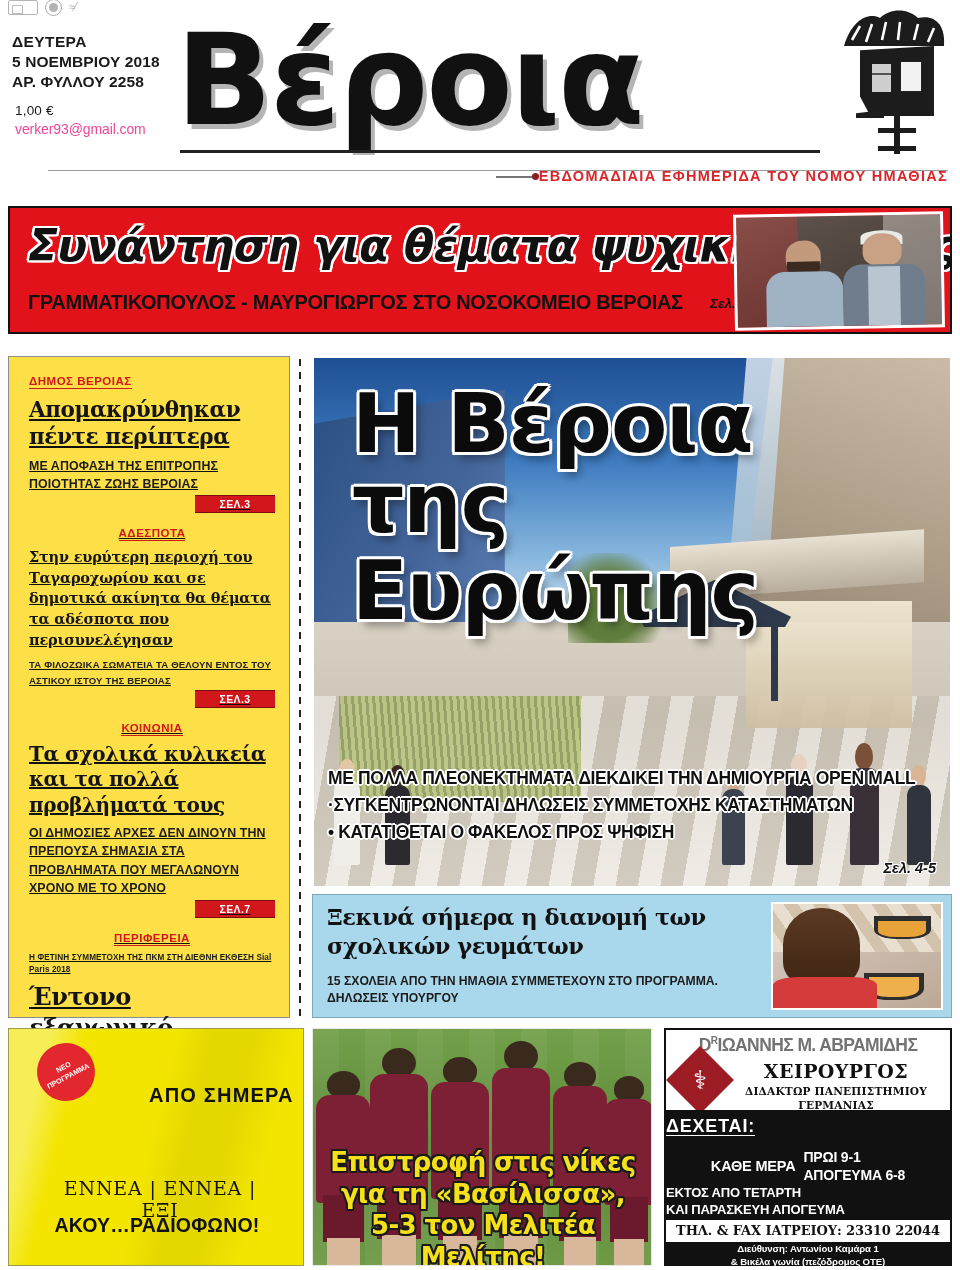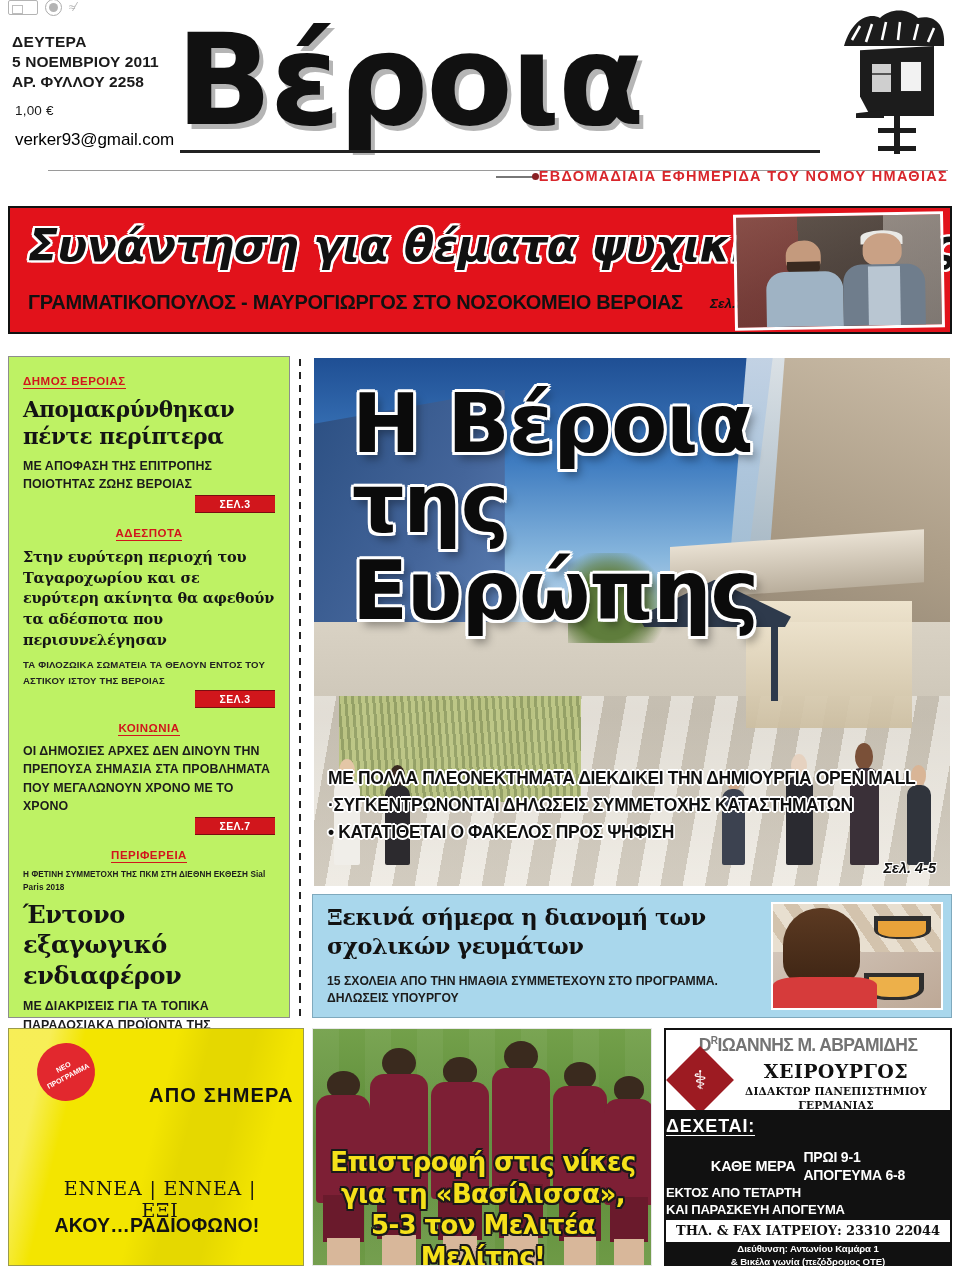--- a/index.html
+++ b/index.html
@@ -17,21 +17,21 @@
   .ci-card::after{ content:""; position:absolute; left:3px; top:4px; width:9px; height:7px; border:1px solid #888; }
   .ci-disc{ width:17px; height:17px; border-radius:50%; border:1.6px solid #666; position:relative; }
   .ci-disc::after{ content:""; position:absolute; left:3px; top:3px; width:9px; height:9px; border-radius:50%; background:#777; }
   .ci-scribble{ font-size:12px; color:#777; letter-spacing:-1px; }
 
   .mh-left{ position:absolute; left:12px; top:32px; width:165px; }
   .mh-day{ font-weight:700; font-size:15.5px; letter-spacing:.4px; color:#1a1a1a; line-height:1.28; }
   .mh-date{ font-weight:700; font-size:15.5px; letter-spacing:.1px; color:#1a1a1a; line-height:1.28; }
   .mh-issue{ font-weight:700; font-size:15.5px; letter-spacing:.1px; color:#1a1a1a; line-height:1.28; }
   .mh-price{ font-size:13.5px; color:#1a1a1a; margin-top:12px; padding-left:3px; letter-spacing:.2px; }
-  .mh-mail{ font-size:17px; color:#000000; margin-top:12px; padding-left:3px; letter-spacing:-.1px; }
+  .mh-mail{ font-size:14px; color:#ec4899; margin-top:3px; padding-left:3px; letter-spacing:-.1px; }
 
   .mh-title{
     position:absolute; left:176px; top:10px; width:660px; height:150px;
     font-family:"DejaVu Sans", sans-serif;
     font-weight:700; font-size:126px; line-height:142px; color:#111;
     letter-spacing:-2px;
     text-shadow: 4px 5px 0 rgba(120,120,120,.55);
     white-space:nowrap;
   }
   .mh-rule{ position:absolute; left:180px; top:150px; width:640px; height:3px; background:#222; }
@@ -96,22 +96,23 @@
   .rb-p1 .p-body{ left:0; top:36%; width:100%; height:64%; background:#9fb3c4; }
   .rb-p2{ left:52%; width:40%; height:84%; }
   .rb-p2 .p-head{ left:24%; top:0; width:48%; height:36%; background:#c9a185; }
   .rb-p2 .p-hair{ position:absolute; left:22%; top:-3%; width:52%; height:15%; background:#e9e9e6; border-radius:50% 50% 0 0; }
   .rb-p2 .p-body{ left:0; top:34%; width:100%; height:66%; background:#6f7d8c; }
   .rb-p2 .p-shirt{ position:absolute; left:30%; top:36%; width:40%; height:64%; background:#b9c6d2; }
 
   
   .sidebar{
     position:absolute; left:8px; top:356px; width:282px; height:662px;
-    background:#bef264; border:1.5px solid #8d8d8d;
-    padding:14px 14px 0 14px;
+    background:#fde047; border:1.5px solid #8d8d8d;
+    padding:14px 14px 0 20px;
+    text-decoration:underline;
   }
   .dots-div{ position:absolute; left:298px; top:356px; width:4px; height:662px;
     background-image: radial-gradient(#222 45%, transparent 46%);
     background-size:4px 13px; }
 
   .kicker{ font-size:11.5px; font-weight:700; color:#d1161c; letter-spacing:.5px;
            border-bottom:1.6px solid #d1161c; display:inline-block; padding-bottom:1px; margin-bottom:7px; }
   .kicker.ctr{ display:block; text-align:center; border-bottom:none; position:relative; }
   .kicker.ctr span{ border-bottom:1.6px solid #d1161c; padding-bottom:1px; }
   .head-serif{ font-family:"DejaVu Serif", serif; font-weight:700; font-size:21.5px;
@@ -310,21 +311,21 @@
 <div class="masthead">
 
   <div class="crop-icons">
     <span class="ci-card"></span>
     <span class="ci-disc"></span>
     <span class="ci-scribble">≈⁄</span>
   </div>
 
   <div class="mh-left">
     <div class="mh-day">ΔΕΥΤΕΡΑ</div>
-    <div class="mh-date">5 ΝΟΕΜΒΡΙΟΥ 2011</div>
+    <div class="mh-date">5 ΝΟΕΜΒΡΙΟΥ 2018</div>
     <div class="mh-issue">ΑΡ. ΦΥΛΛΟΥ 2258</div>
     <div class="mh-price">1,00 €</div>
     <div class="mh-mail">verker93@gmail.com</div>
   </div>
 
   <div class="mh-title">Βέροια</div>
   <div class="mh-rule"></div>
 
   <div class="logo-house">
     <svg class="lh-tree" viewBox="0 0 106 48">
@@ -375,31 +376,32 @@
     <div class="body-caps">ΜΕ ΑΠΟΦΑΣΗ ΤΗΣ ΕΠΙΤΡΟΠΗΣ ΠΟΙΟΤΗΤΑΣ ΖΩΗΣ ΒΕΡΟΙΑΣ</div>
     <div class="sel-row low">
       <span class="sel">ΣΕΛ.3</span>
     </div>
   </div>
 
   <div class="blk">
     <div class="kicker ctr">
       <span>ΑΔΕΣΠΟΤΑ</span>
     </div>
-    <div class="body-bold">Στην ευρύτερη περιοχή του Ταγαροχωρίου και σε ευρύτερη ακίνητα θα αφεθούν τα αδέσποτα που περισυνελέγησαν</div>
+    <div class="body-bold">Στην ευρύτερη περιοχή του Ταγαροχωρίου και σε δημοτικά ακίνητα θα θέματα τα αδέσποτα που περισυνελέγησαν</div>
     <div class="tiny-caps">ΤΑ ΦΙΛΟΖΩΙΚΑ ΣΩΜΑΤΕΙΑ ΤΑ ΘΕΛΟΥΝ ΕΝΤΟΣ ΤΟΥ ΑΣΤΙΚΟΥ ΙΣΤΟΥ ΤΗΣ ΒΕΡΟΙΑΣ</div>
     <div class="sel-row low">
       <span class="sel">ΣΕΛ.3</span>
     </div>
   </div>
 
   <div class="blk">
     <div class="kicker ctr">
       <span>ΚΟΙΝΩΝΙΑ</span>
     </div>
+    <div class="head-serif sm">Τα σχολικά κυλικεία και τα πολλά προβλήματά τους</div>
     <div class="body-caps">ΟΙ ΔΗΜΟΣΙΕΣ ΑΡΧΕΣ ΔΕΝ ΔΙΝΟΥΝ ΤΗΝ ΠΡΕΠΟΥΣΑ ΣΗΜΑΣΙΑ ΣΤΑ ΠΡΟΒΛΗΜΑΤΑ ΠΟΥ ΜΕΓΑΛΩΝΟΥΝ ΧΡΟΝΟ ΜΕ ΤΟ ΧΡΟΝΟ</div>
     <div class="sel-row low">
       <span class="sel">ΣΕΛ.7</span>
     </div>
   </div>
 
   <div class="blk">
     <div class="kicker ctr">
       <span>ΠΕΡΙΦΕΡΕΙΑ</span>
     </div>

